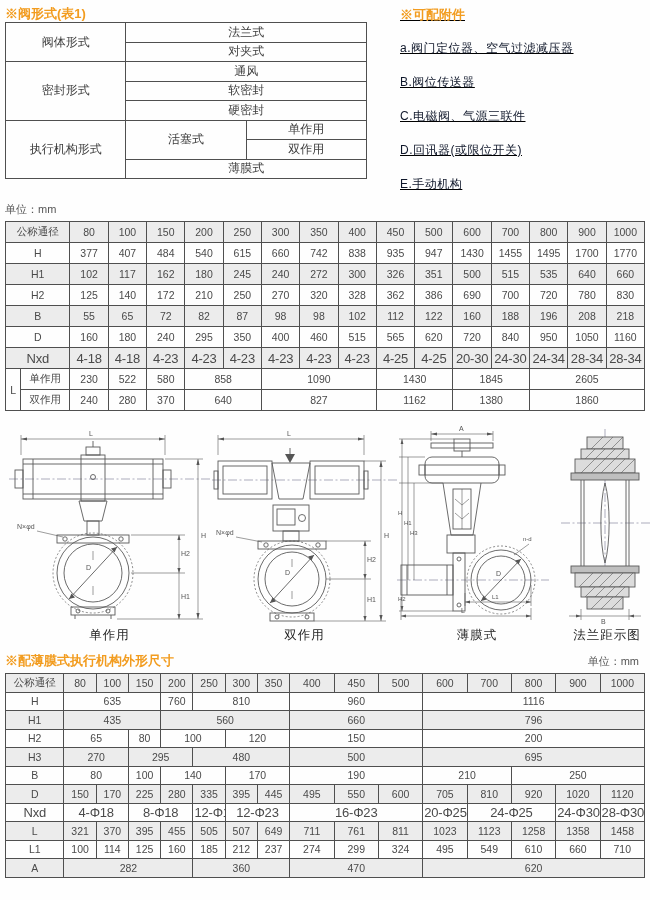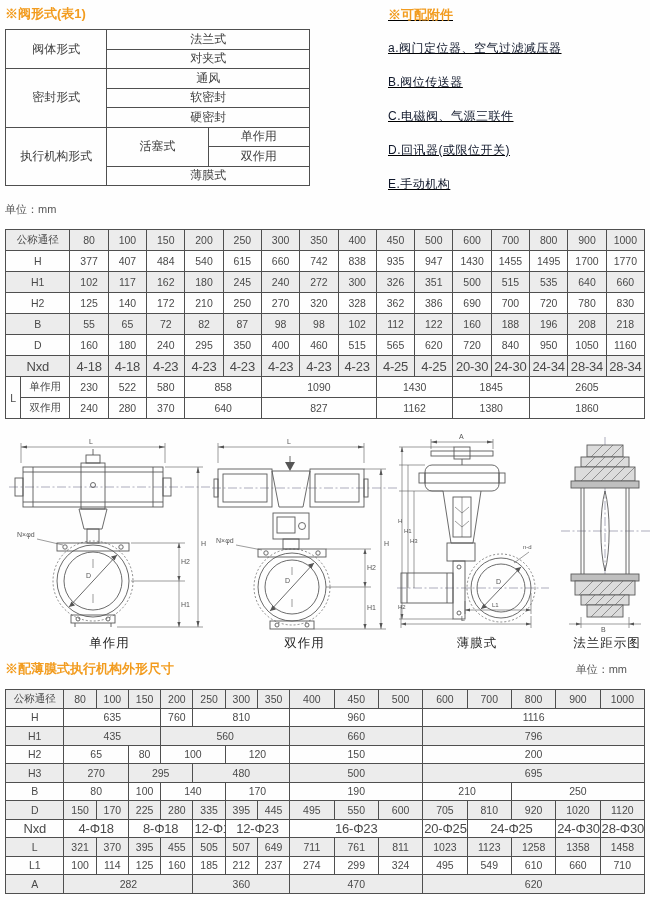--- a/index.html
+++ b/index.html
@@ -1,33 +1,33 @@
 <!DOCTYPE html>
 <html><head>
 <meta charset="utf-8">
 <style>
   html,body{margin:0;padding:0;background:#fff;}
   body{width:650px;height:900px;overflow:hidden;font-family:"Liberation Sans",sans-serif;}
-  .page{box-sizing:border-box;width:650px;height:900px;padding:6px 19px 0 5px;background:#fefefe;position:relative;}
+  .page{box-sizing:border-box;width:650px;height:900px;padding:6px 7px 0 5px;background:#fefefe;position:relative;}
   .sec-title{color:#f29c1f;font-weight:bold;font-size:13px;line-height:16px;}
   .unit{font-size:11px;color:#555;align-self:flex-end;margin-right:4px;}
   .sec-head{display:flex;justify-content:space-between;align-items:flex-end;margin-top:9px;}
 
   
   .top{display:flex;justify-content:space-between;}
   .left-col{width:330px;}
   .right-col{width:243px;padding-top:1px;text-decoration:underline;}
   .acc-item{font-size:12px;color:#0f172a;margin-top:17px;letter-spacing:.5px;}
 
   
   table{border-collapse:collapse;table-layout:fixed;}
   td{border:1px solid #4f4f4f;text-align:center;vertical-align:middle;color:#4a4a4a;overflow:hidden;white-space:nowrap;padding:0 1px;}
-  .t1{width:305px;margin-top:7px;font-size:12px;border:1.5px solid #444;}
+  .t1{width:362px;margin-top:0;font-size:12px;border:1.5px solid #444;}
   .t1 td{height:18.5px;color:#3d3d3d;}
-  .big{width:640px;font-size:10.5px;margin-top:12px;border:1.5px solid #444;}
+  .big{width:640px;font-size:10.5px;margin-top:4px;border:1.5px solid #444;}
   .big td{height:20px;}
   .t3 td{height:17.5px;}
   tr.shade td{background:#ececec;}
   tr.small td{font-size:13px;letter-spacing:-.2px;}
   col.stub{width:15px;} col.lab2{width:49px;} col.dcol{width:38px;}
   col.labcol3{width:58px;} col.scol{width:32px;} col.wcol{width:44px;}
 
   
   .draw-row{display:flex;justify-content:space-between;align-items:flex-end;margin-top:12px;padding:0 2px;}
   .draw{display:flex;flex-direction:column;align-items:center;}

